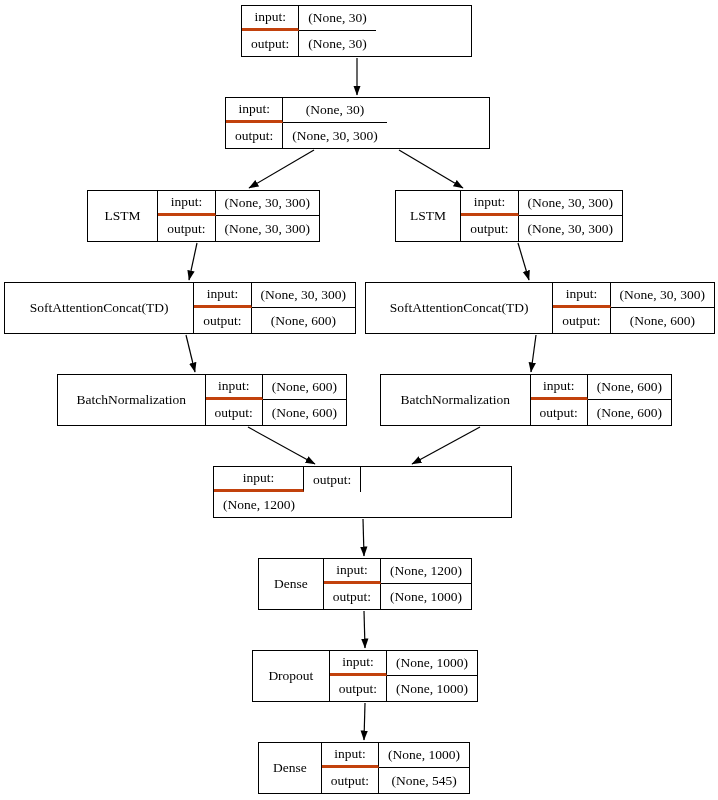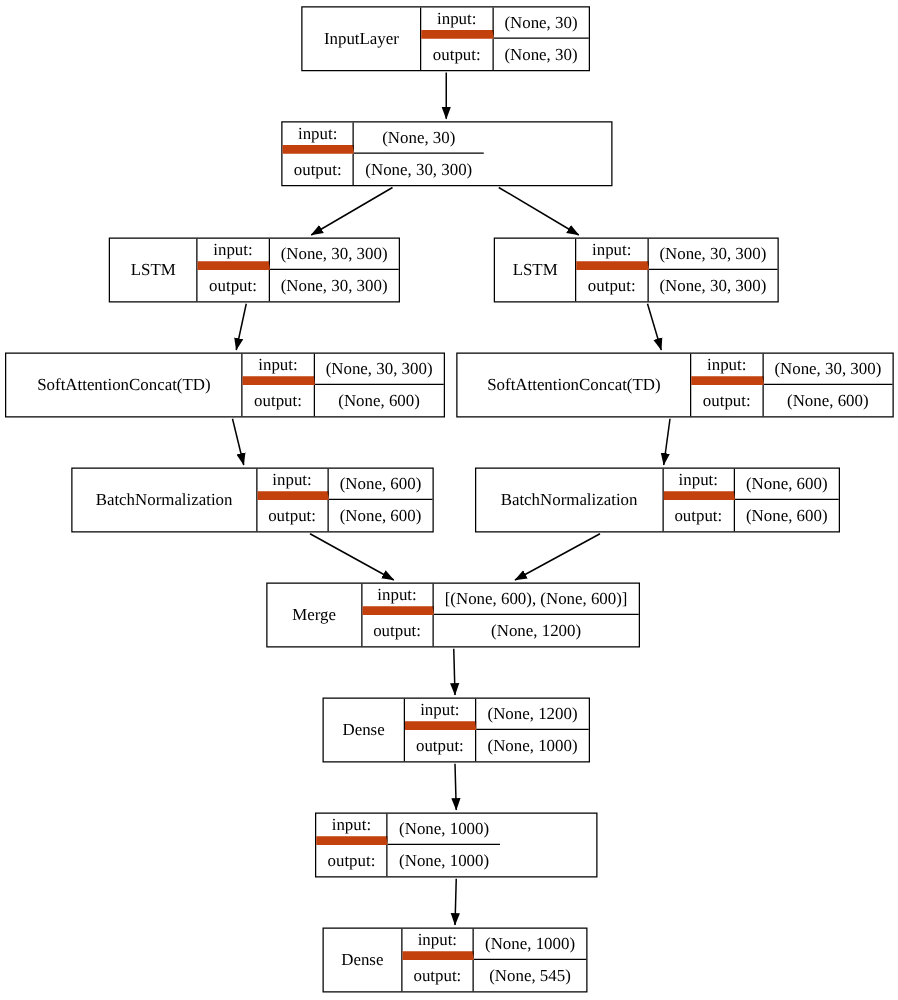--- a/index.html
+++ b/index.html
@@ -18,21 +18,21 @@
     border-right:1px solid #000; padding:0 8px; white-space:nowrap;
   }
   .node .io {
     flex:0 0 auto; display:grid;
     grid-template-columns:auto auto; grid-template-rows:1fr 1fr;
   }
   .node .io > div {
     display:flex; align-items:center; justify-content:center;
     padding:0 9px; white-space:nowrap;
   }
-  .node .key-in  { border-right:1px solid #000; border-bottom:7px solid #c2410c;font-family:Liberation Serif, serif; }
+  .node .key-in  { border-right:1px solid #000; border-bottom:3px solid #c2410c;font-family:Liberation Serif, serif; }
   .node .val-in  { border-bottom:1px solid #000; }
   .node .key-out { border-right:1px solid #000; }
 </style>
 </head>
 <body>
 
 <div id="canvas">
 
   <svg id="edges" viewBox="0 0 718 800" xmlns="http://www.w3.org/2000/svg">
     <defs>
@@ -48,21 +48,20 @@
     <line x1="186" y1="335" x2="195" y2="372" stroke="#000" stroke-width="1.2" marker-end="url(#arrow)"></line>
     <line x1="536" y1="335" x2="531" y2="372" stroke="#000" stroke-width="1.2" marker-end="url(#arrow)"></line>
     <line x1="248" y1="427" x2="315" y2="464" stroke="#000" stroke-width="1.2" marker-end="url(#arrow)"></line>
     <line x1="480" y1="427" x2="412" y2="464" stroke="#000" stroke-width="1.2" marker-end="url(#arrow)"></line>
     <line x1="363" y1="519" x2="364" y2="556" stroke="#000" stroke-width="1.2" marker-end="url(#arrow)"></line>
     <line x1="364" y1="611" x2="365" y2="648" stroke="#000" stroke-width="1.2" marker-end="url(#arrow)"></line>
     <line x1="365" y1="703" x2="364" y2="740" stroke="#000" stroke-width="1.2" marker-end="url(#arrow)"></line>
   </svg>
 
   <div class="node" style="left:241px; top:5px; width:231px; height:52px;">
-    <div class="name">InputLayer</div>
     <div class="io">
       <div class="key-in">input:</div>
       <div class="val-in">(None, 30)</div>
       <div class="key-out">output:</div>
       <div class="val-out">(None, 30)</div>
     </div>
   </div>
 
   <div class="node" style="left:225px; top:97px; width:265px; height:52px;">
     <div class="io">
@@ -127,40 +126,39 @@
     <div class="name">BatchNormalization</div>
     <div class="io">
       <div class="key-in">input:</div>
       <div class="val-in">(None, 600)</div>
       <div class="key-out">output:</div>
       <div class="val-out">(None, 600)</div>
     </div>
   </div>
 
   <div class="node" style="left:213px; top:466px; width:299px; height:52px;">
-    <div class="name">Merge</div>
     <div class="io">
       <div class="key-in">input:</div>
-      <div class="val-in">[(None, 600), (None, 600)]</div>
       <div class="key-out">output:</div>
       <div class="val-out">(None, 1200)</div>
     </div>
   </div>
 
   <div class="node" style="left:258px; top:558px; width:214px; height:52px;">
     <div class="name">Dense</div>
     <div class="io">
       <div class="key-in">input:</div>
       <div class="val-in">(None, 1200)</div>
       <div class="key-out">output:</div>
       <div class="val-out">(None, 1000)</div>
     </div>
   </div>
 
   <div class="node" style="left:252px; top:650px; width:226px; height:52px;">
+    <div class="name">Dropout</div>
     <div class="io">
       <div class="key-in">input:</div>
       <div class="val-in">(None, 1000)</div>
       <div class="key-out">output:</div>
       <div class="val-out">(None, 1000)</div>
     </div>
   </div>
 
   <div class="node" style="left:258px; top:742px; width:212px; height:52px;">
     <div class="name">Dense</div>

